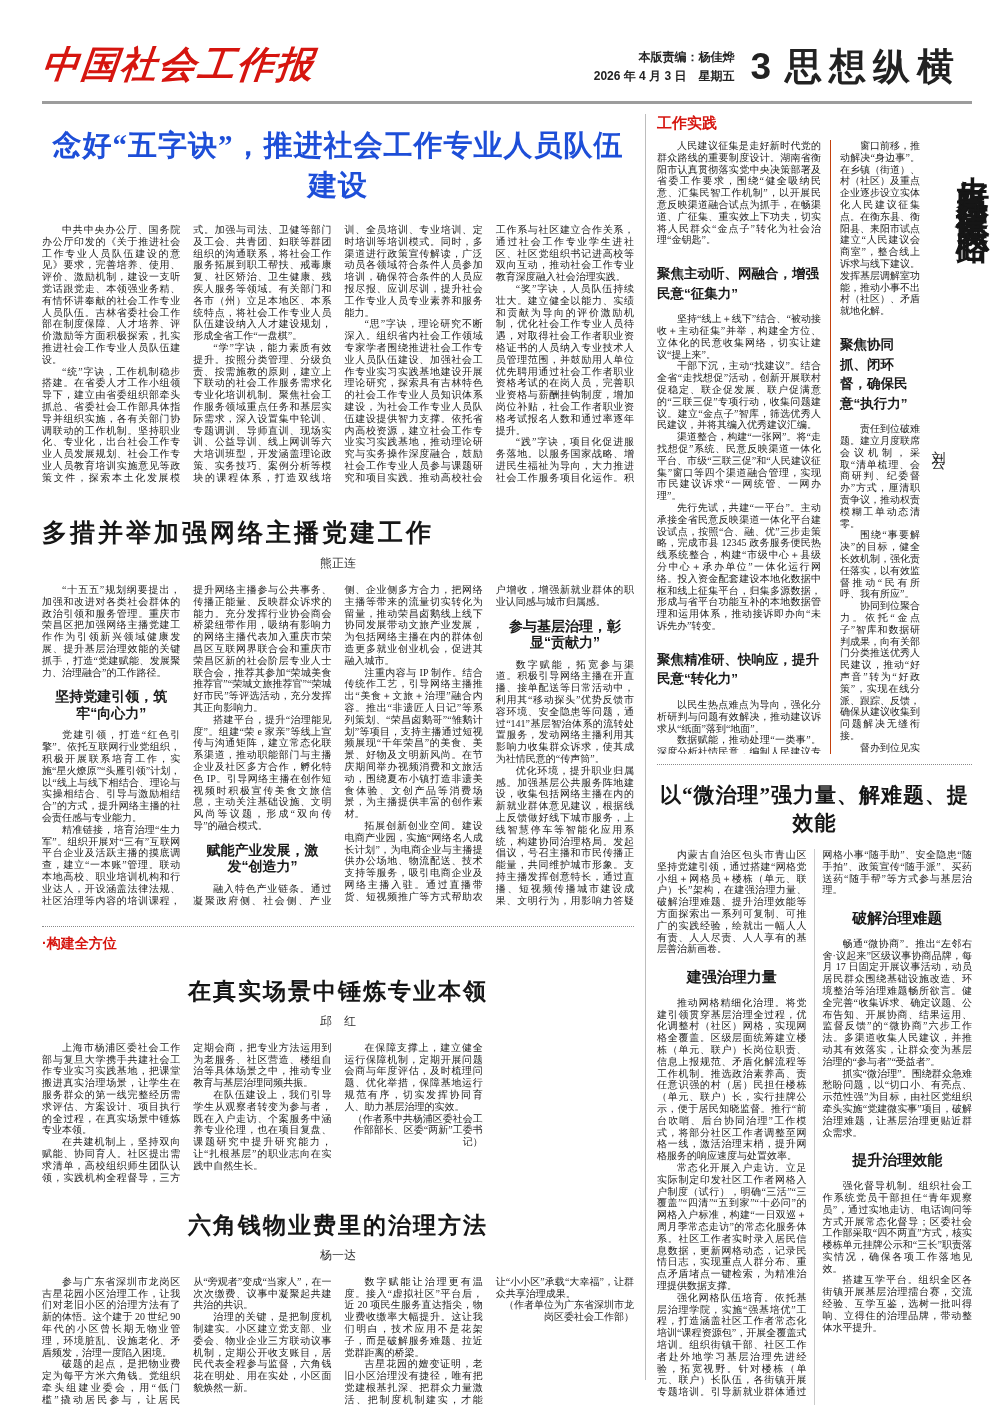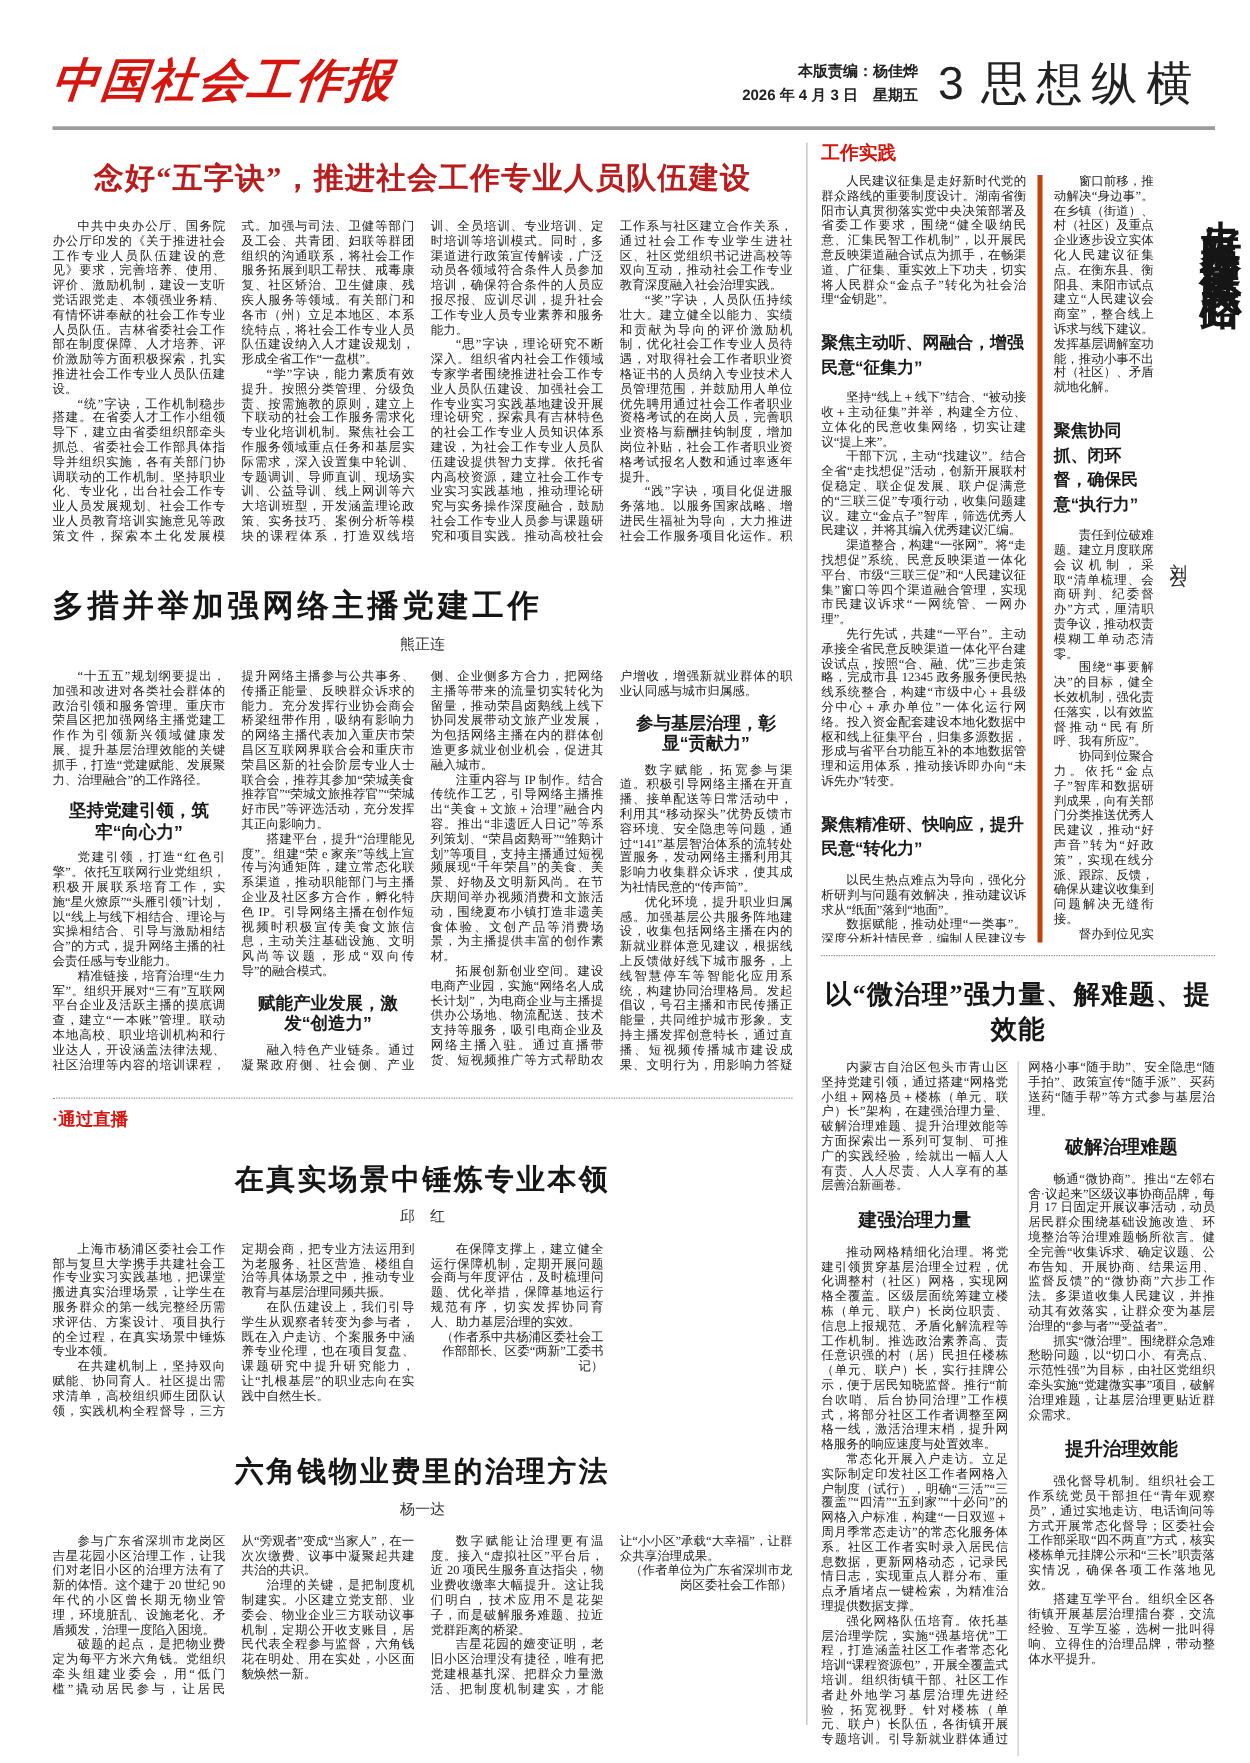--- a/index.html
+++ b/index.html
@@ -5,51 +5,51 @@
   html,body{margin:0;padding:0;background:#fff;}
   .page{position:relative;width:1000px;height:1410px;background:#fff;overflow:hidden;
         font-family:"Liberation Serif","DejaVu Serif",serif;color:#1d1d1d;box-sizing:border-box;}
   
   .header{position:absolute;left:42px;right:28px;top:40px;height:60px;}
   .logo{color:#d6150f;font-size:37px;font-weight:bold;font-style:italic;
         font-family:"DejaVu Serif",serif;transform:skewX(-6deg);display:inline-block;letter-spacing:2px;}
   .header-right{position:absolute;right:11px;top:2px;display:flex;align-items:center;gap:16px;}
   .meta{text-align:right;font-family:"Liberation Sans","DejaVu Sans",sans-serif;
         font-size:12px;line-height:1.55;font-weight:bold;color:#222;}
-  .page-title{font-family:"Liberation Sans","DejaVu Sans",sans-serif;font-size:37px;font-weight:normal;
+  .page-title{font-family:"Liberation Sans","DejaVu Sans",sans-serif;font-size:37px;font-weight:bold;
         color:#222;white-space:nowrap;}
   .page-title .num{margin-right:14px;letter-spacing:0;}
   .page-title .sec{letter-spacing:7px;}
   .header-rule{position:absolute;left:42px;right:28px;top:101px;height:3px;background:#9c9c9c;}
   
   .content{position:absolute;top:114px;left:42px;right:28px;bottom:30px;display:flex;}
   .left-region{width:592px;flex:none;padding-right:11px;}
   .divider-v{width:1px;background:#bdbdbd;flex:none;}
   .right-region{flex:1;padding-left:11px;min-width:0;}
   
   .tag{color:#d6150f;font-family:"Liberation Sans","DejaVu Sans",sans-serif;
        font-weight:bold;font-size:15px;line-height:1.2;}
   p{margin:0;text-indent:2em;}
   .attrib{text-indent:0;text-align:right;}
   .body-text{text-align:justify;font-size:10px;line-height:1.18;color:#222;overflow:hidden;}
   .cols4{column-count:4;column-gap:13px;column-fill:auto;}
   .cols2{column-count:2;column-gap:16px;column-rule:1px solid #cacaca;column-fill:auto;}
   .rule-dotted{border:none;border-top:1px dotted #8a8a8a;margin:0;}
   
-  .h-a1{text-align:center;font-size:24px;font-weight:bold;letter-spacing:1px;margin:12px 0 18px;color:#b91c1c;}
+  .h-a1{text-align:center;font-size:29px;font-weight:bold;letter-spacing:1px;margin:12px 0 18px;color:#1d4ed8;}
   
   .h-a2{text-align:left;font-size:25px;font-weight:bold;letter-spacing:3px;margin:26px 0 6px;color:#161616;}
   .byline{text-align:center;font-size:12px;margin:6px 0 12px;text-indent:0;color:#333;}
   .sub-sans{font-family:"Liberation Sans","DejaVu Sans",sans-serif;font-weight:bold;font-size:14px;
             text-align:center;text-indent:0;margin:10px 0 8px;break-inside:avoid;color:#1a1a1a;}
   
   .h-a3{text-align:center;font-size:23px;font-weight:bold;letter-spacing:2px;margin:24px 0 4px;color:#161616;}
   
   .practice-flex{display:flex;height:614px;margin-top:8px;}
-  .p-col1{width:164px;flex:none;padding-right:9px;border-right:4px solid #c2410c;}
+  .p-col1{width:164px;flex:none;padding-right:9px;border-right:1px solid #c2410c;}
   .p-col2{width:80px;flex:none;padding:0 9px;}
   .p-sub{font-family:"Liberation Sans","DejaVu Sans",sans-serif;font-weight:bold;font-size:13.5px;
          line-height:1.45;text-indent:0;text-align:left;margin:18px 0 10px;color:#1a1a1a;}
   .p-title-area{flex:1;display:flex;justify-content:flex-end;align-items:stretch;}
   .v-byline{writing-mode:vertical-rl;font-size:14px;letter-spacing:8px;align-self:center;
             margin-right:8px;color:#222;}
   .v-title{writing-mode:vertical-rl;font-size:33px;font-weight:bold;letter-spacing:5px;
            line-height:1.05;padding-top:10px;color:#161616;}
   
   .h-micro{text-align:center;font-size:21px;font-weight:bold;letter-spacing:1px;margin:16px 0 12px;color:#161616;}
@@ -108,21 +108,21 @@
           <div class="sub-sans">参与基层治理，彰显“贡献力”</div>
           <p>数字赋能，拓宽参与渠道。积极引导网络主播在开直播、接单配送等日常活动中，利用其“移动探头”优势反馈市容环境、安全隐患等问题，通过“141”基层智治体系的流转处置服务，发动网络主播利用其影响力收集群众诉求，使其成为社情民意的“传声筒”。</p>
           <p>优化环境，提升职业归属感。加强基层公共服务阵地建设，收集包括网络主播在内的新就业群体意见建议，根据线上反馈做好线下城市服务，上线智慧停车等智能化应用系统，构建协同治理格局。发起倡议，号召主播和市民传播正能量，共同维护城市形象。支持主播发挥创意特长，通过直播、短视频传播城市建设成果、文明行为，用影响力答疑解惑，增强市民认同感。充分调动荣昌区网络文明志愿者，主动参与网络文明传播引导，形成“全民参与、全民共享”的良好氛围。</p>
 
         </div>
       </div>
 
       <hr class="rule-dotted" style="margin-top:12px;">
 
       <div style="margin-top:8px;">
-        <div class="tag" style="font-size:14px;">·通过直播</div>
+        <div class="tag" style="font-size:14px;">·构建全方位</div>
         <div class="h-a3">在真实场景中锤炼专业本领</div>
         <p class="byline">邱　红</p>
         <div class="body-text cols4" style="height:150px;">
           <p>上海市杨浦区委社会工作部与复旦大学携手共建社会工作专业实习实践基地，把课堂搬进真实治理场景，让学生在服务群众的第一线完整经历需求评估、方案设计、项目执行的全过程，在真实场景中锤炼专业本领。</p>
           <p>在共建机制上，坚持双向赋能、协同育人。社区提出需求清单，高校组织师生团队认领，实践机构全程督导，三方定期会商，把专业方法运用到为老服务、社区营造、楼组自治等具体场景之中，推动专业教育与基层治理同频共振。</p>
           <p>在队伍建设上，我们引导学生从观察者转变为参与者，既在入户走访、个案服务中涵养专业伦理，也在项目复盘、课题研究中提升研究能力，让“扎根基层”的职业志向在实践中自然生长。</p>
           <p>在保障支撑上，建立健全运行保障机制，定期开展问题会商与年度评估，及时梳理问题、优化举措，保障基地运行规范有序，切实发挥协同育人、助力基层治理的实效。</p>
           <p class="attrib">（作者系中共杨浦区委社会工作部部长、区委“两新”工委书记）</p>
         </div>
       </div>

